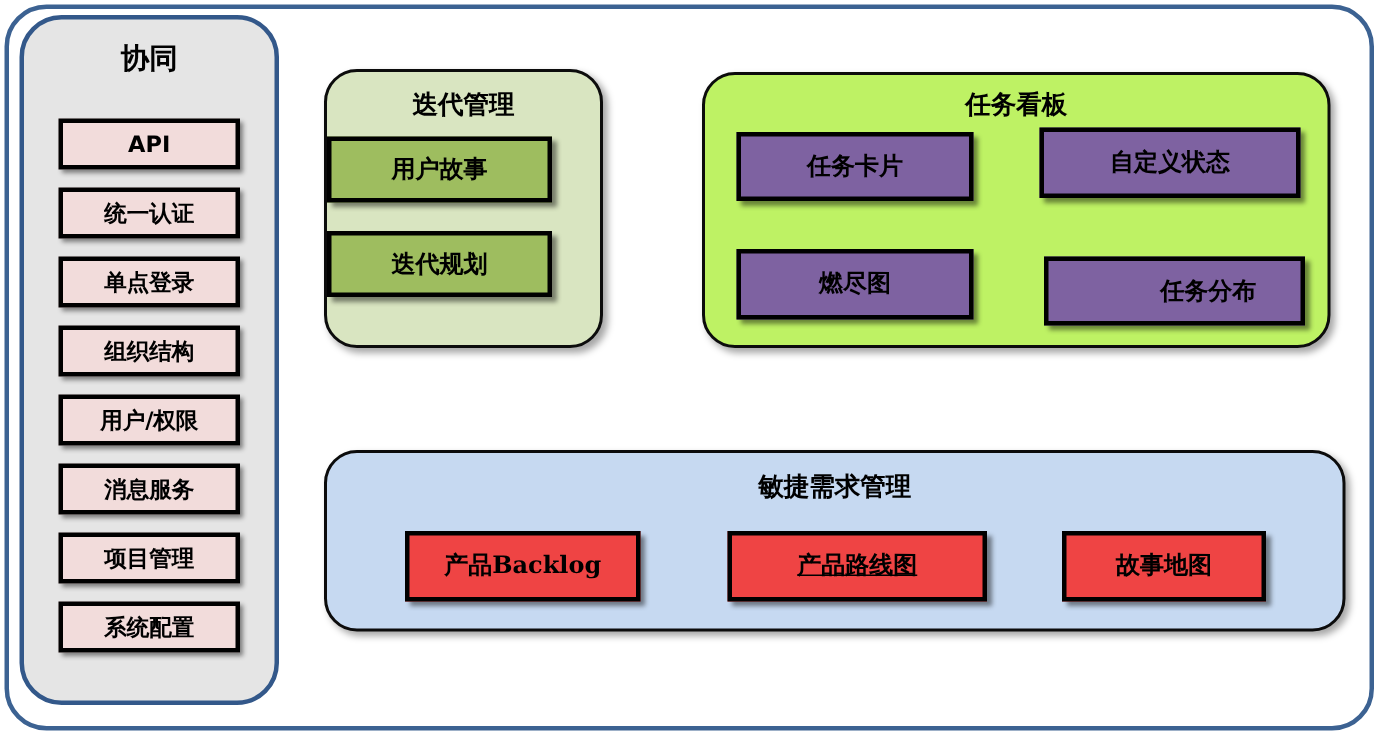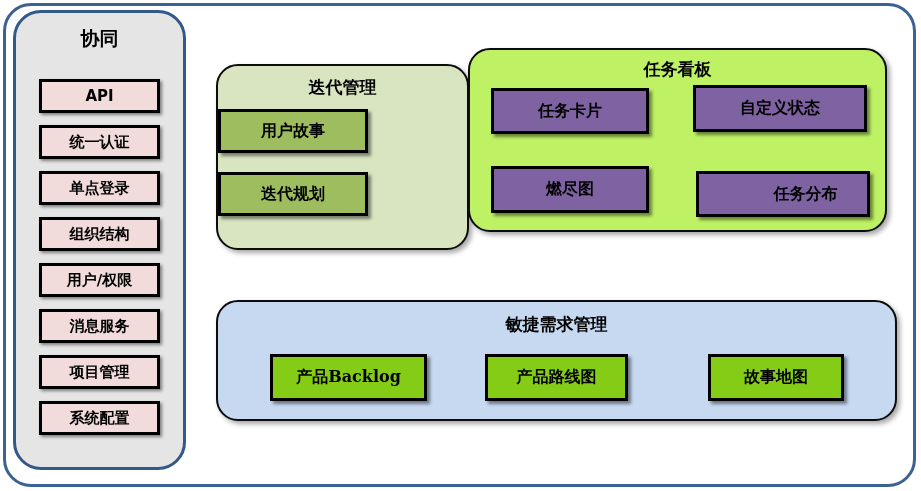--- a/index.html
+++ b/index.html
@@ -27,41 +27,41 @@
   
   .panel { position:absolute; border:2px solid #0c0c0c; border-radius:22px;
            box-shadow:3px 3px 5px rgba(0,0,0,0.35); }
   .panel-title { text-align:center; font-size:17px; font-weight:bold; }
   .shape-btn { border:3px solid #000; box-shadow:3px 3px 3px rgba(0,0,0,0.45);
                display:flex; align-items:center; justify-content:center;
                font-family:"DejaVu Serif","Liberation Serif",serif;
                font-weight:bold; font-size:16px; }
 
   
-  .panel-iteration { left:216px; top:64px; width:253px; height:186px; background:#d9e5c1; }
+  .panel-iteration { left:216px; top:46px; width:186px; height:186px; background:#d9e5c1; }
   .panel-iteration .panel-title { margin-top:10px; }
   .iteration-items { position:absolute; top:43px; left:0; right:0;
                      display:flex; flex-direction:column; align-items:flex-start; gap:19px; }
   .green-btn { width:150px; height:44px; background:#9ebd5f; }
 
   
   .panel-kanban { left:468px; top:48px; width:419px; height:184px; background:#bef264; }
   .panel-kanban .panel-title { margin-top:8px; }
   .purple-btn { position:absolute; background:#7e62a1; }
   .btn-task-card        { left:21px;  top:38px;  width:158px; height:46px; }
   .btn-custom-status    { left:223px; top:35px;  width:174px; height:47px; }
   .btn-burndown         { left:21px;  top:116px; width:158px; height:47px; }
   .btn-task-distribution{ left:226px; top:121px; width:174px; height:46px;padding-left:45px; }
 
   
   .panel-agile { left:216px; top:300px; width:681px; height:121px; background:#c6d9f1; }
   .panel-agile .panel-title { margin-top:11px; }
-  .blue-btn { position:absolute; top:52px; height:47px; background:#84cc16; }
+  .blue-btn { position:absolute; top:52px; height:47px; background:#ef4444; }
   .btn-product-backlog { left:52px;  width:157px; }
-  .btn-product-roadmap { left:267px; width:143px; }
+  .btn-product-roadmap { left:267px; width:173px;text-decoration:underline; }
   .btn-story-map       { left:490px; width:136px; }
 </style>
 </head>
 <body>
 
 <div class="stage">
   <div class="frame"></div>
 
   <div class="sidebar">
     <div class="sidebar-title">协同</div>

